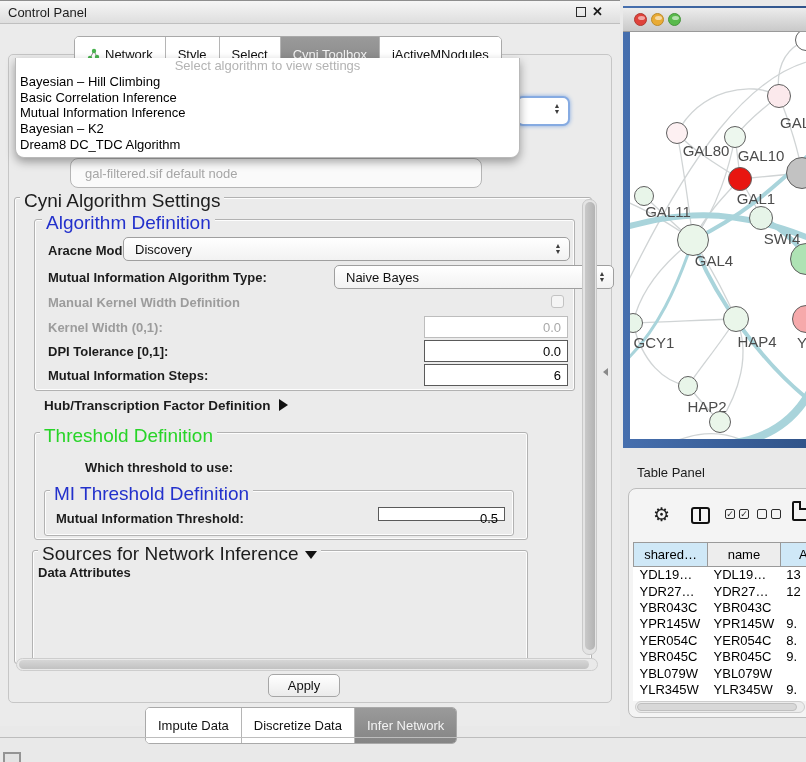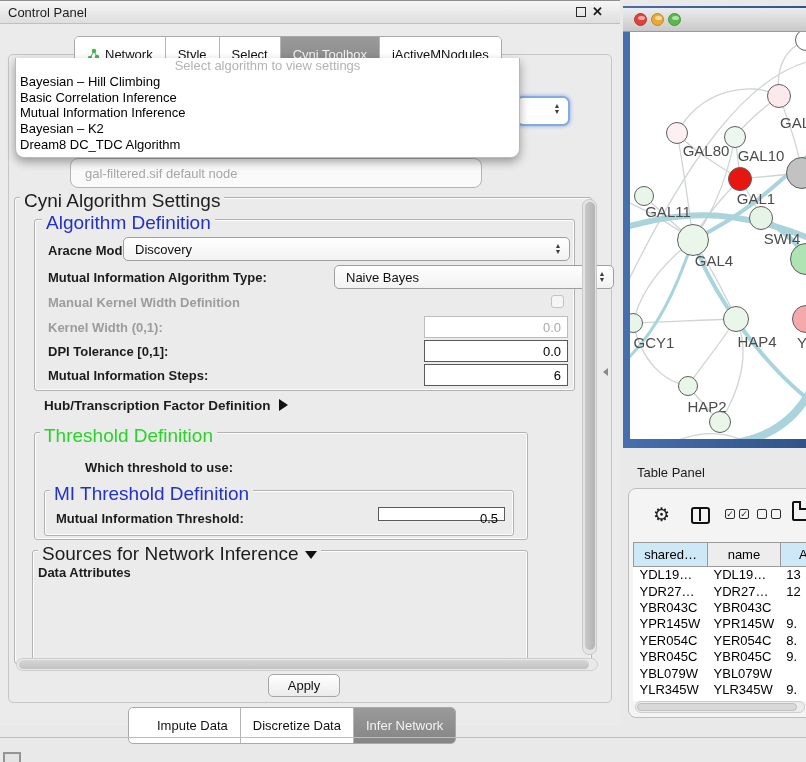--- a/index.html
+++ b/index.html
@@ -27,21 +27,21 @@
   
   #cp-inner { left:8px; top:54px; width:604px; height:649px; border:1px solid #c6c6c6; border-radius:5px; }
 
   
   .segmented { display:flex; height:37px; background:#ffffff; border:1px solid #a9a9a9; border-radius:5px; overflow:hidden; }
   .seg { display:flex; align-items:center; gap:5px; padding:0 12px; font-size:13px; color:#111;
          border-right:1px solid #b5b5b5; background:#fff; white-space:nowrap; }
   .seg:last-child { border-right:none; }
   .seg.selected { background:linear-gradient(#9a9a9a,#858585); color:#f3f3f3; }
   #top-tabs { left:74px; top:36px; }
-  #bottom-tabs { left:128px; top:707px;padding-left:16px; }
+  #bottom-tabs { left:145px; top:707px; }
 
   
   #algo-dropdown {
     left:15px; top:58px; width:505px; z-index:60;
     background:#ffffff; border:1px solid #b9b9b9; border-top:none;
     border-radius:0 0 9px 9px;
     box-shadow:0 4px 10px rgba(0,0,0,0.35);
     padding-bottom:5px;
   }
   #dd-prompt { height:16px; text-align:center; color:#b3b3b3; font-size:13px; }

